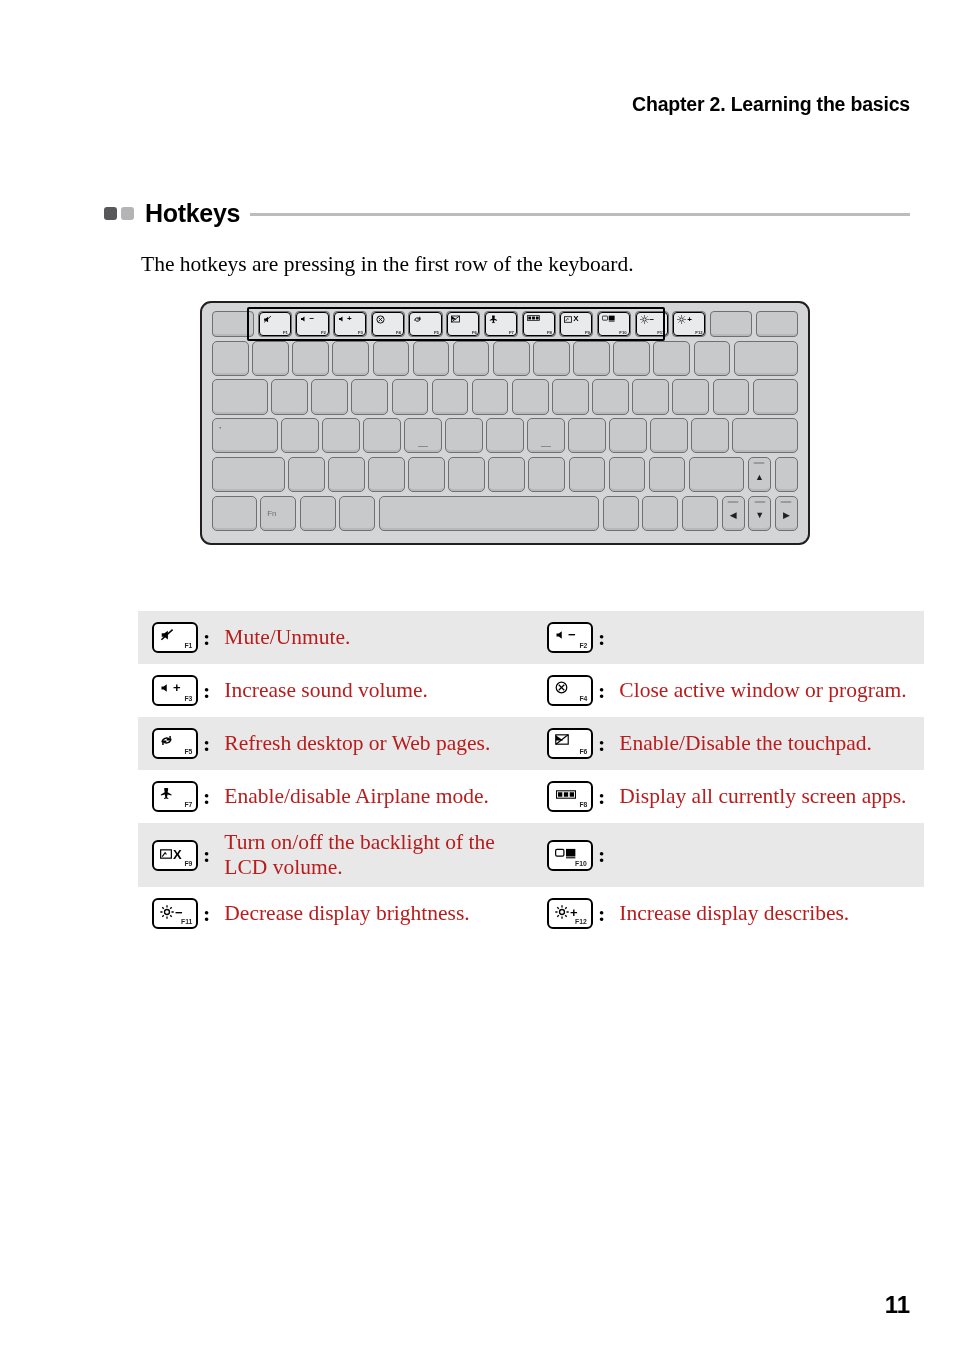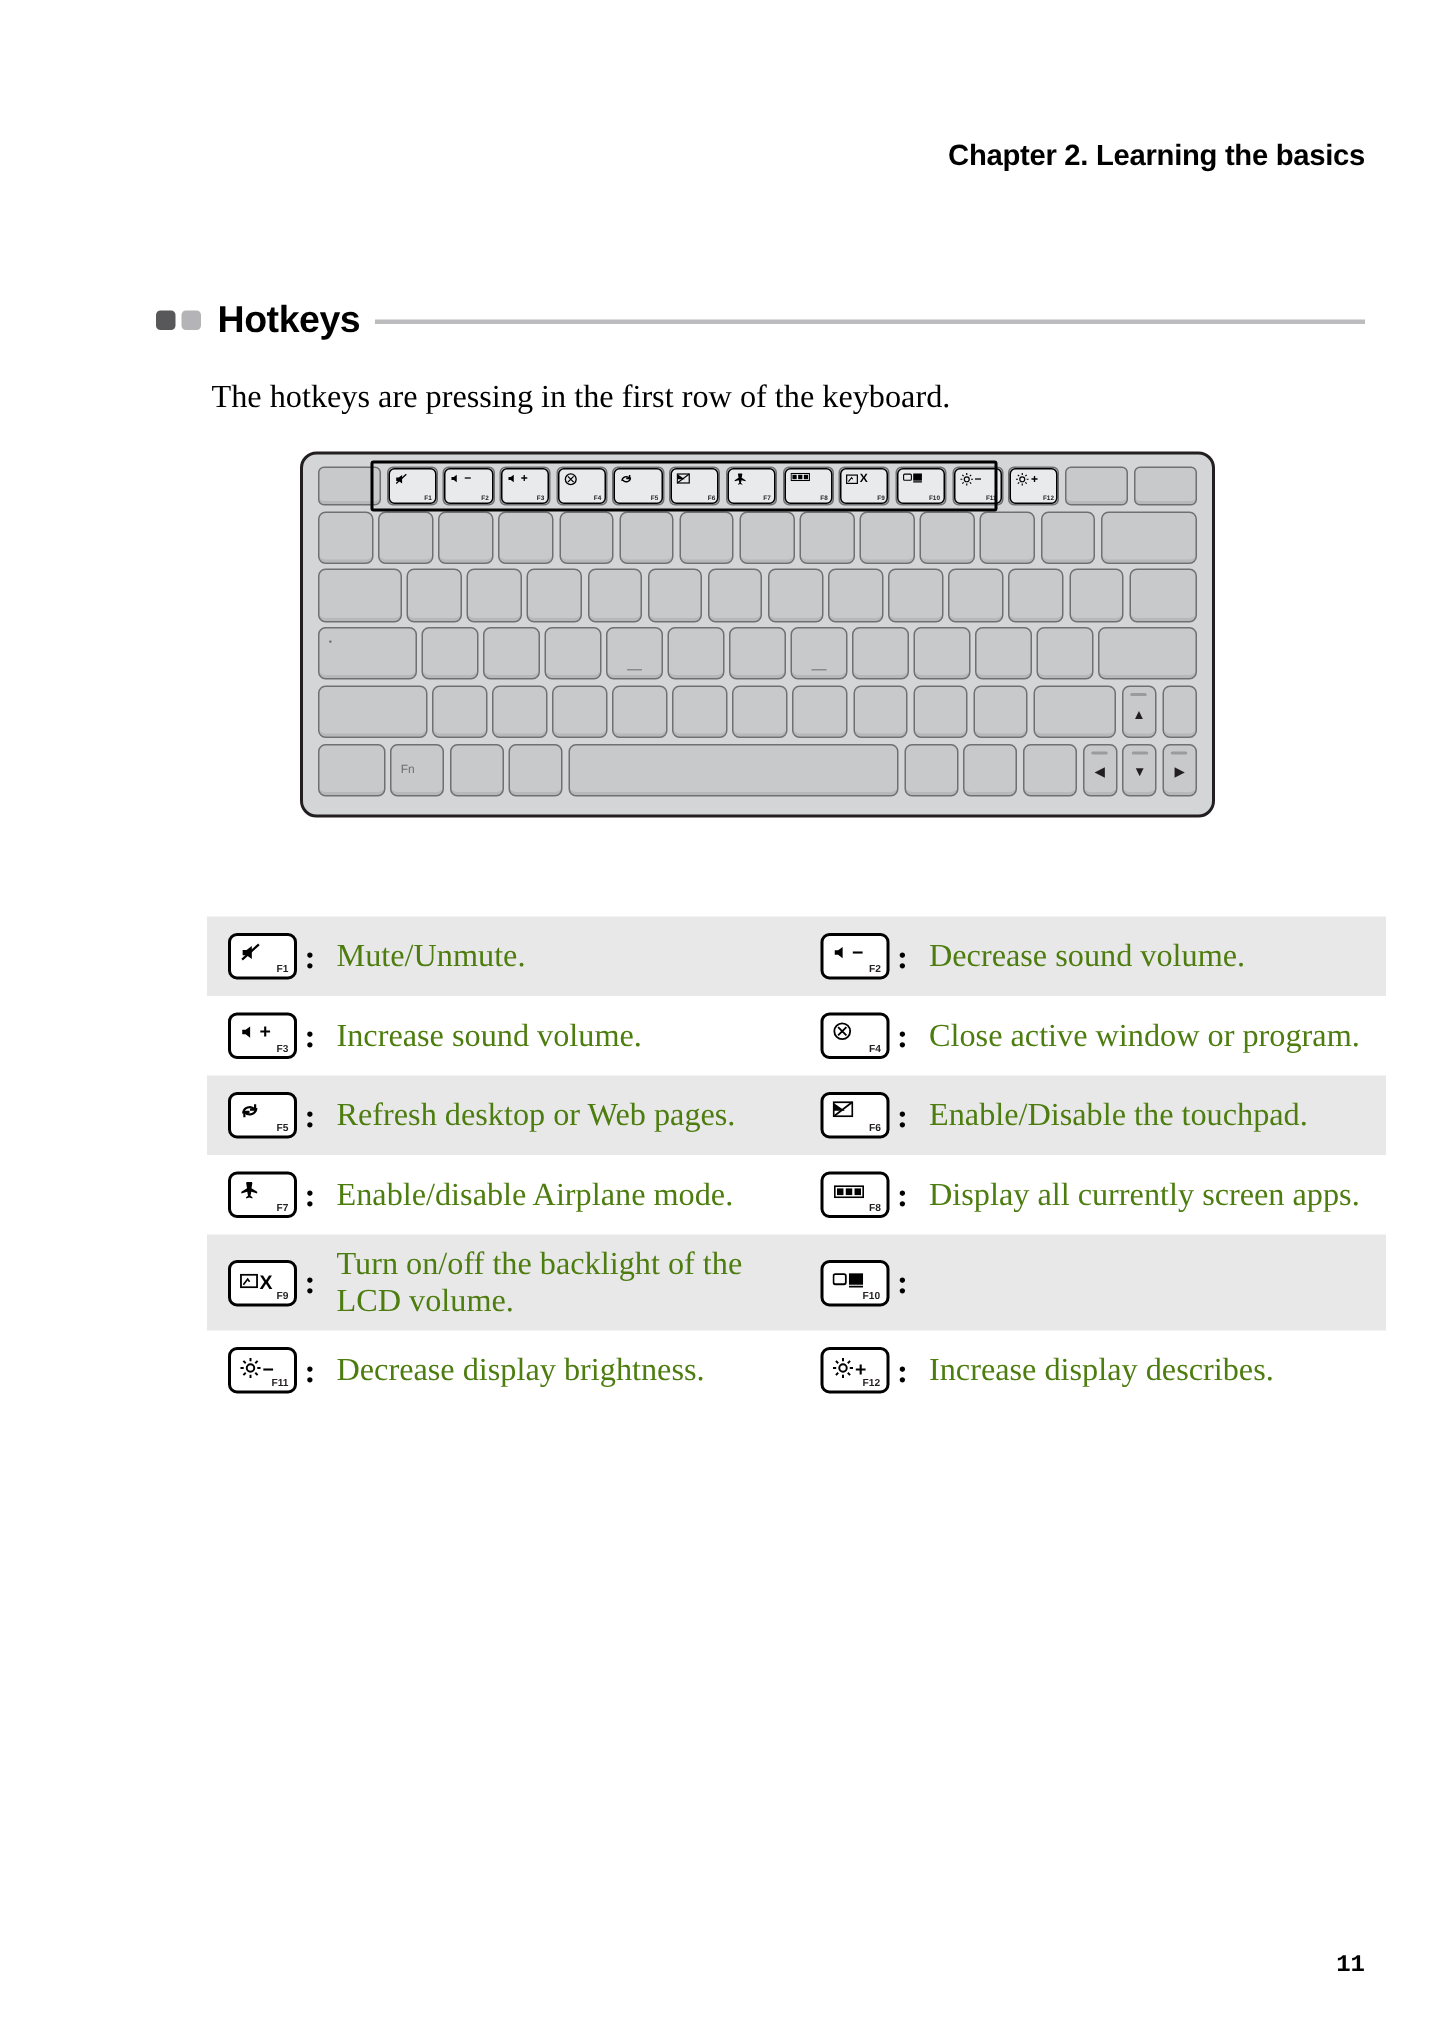--- a/index.html
+++ b/index.html
@@ -282,31 +282,31 @@
     font-size: 22px;
     margin-left: 5px;
     line-height: 1;
     color: #000;
   }
   .hk-desc {
     font-family: "Liberation Serif", serif;
     font-size: 21.5px;
     line-height: 25px;
     margin-left: 14px;
-    color: #4d7c0f;
+    color: #b91c1c;
   }
 
   
   .page-number {
     position: absolute;
     right: 56px;
     bottom: 33px;
-    font-family: Liberation Mono, monospace;
+    font-family: Liberation Sans, sans-serif;
     font-weight: bold;
-    font-size: 16px;
+    font-size: 24px;
     color: #000;
   }
 </style>
 </head>
 <body>
 
 <div class="page">
 
   <div class="chapter-header">Chapter 2. Learning the basics</div>
 
@@ -601,21 +601,20 @@
             <span class="gl">
               <svg width="12" height="12" viewBox="0 0 16 16">
                   <path d="M2 6h3l4-3v10L5 10H2z" fill="#000"></path>
                 </svg>
               <span class="sign">−</span>
             </span>
             <span class="fnum">F2</span>
           </span>
           <span class="hk-colon">:</span>
         </span>
-        <span class="hk-desc">Decrease sound volume.</span>
       </div>
     </div>
 
     <div class="hk-row">
       <div class="hk-cell">
         <span class="hk-keywrap">
           <span class="cap hk-cap">
             <span class="gl">
               <svg width="12" height="12" viewBox="0 0 16 16">
                   <path d="M2 6h3l4-3v10L5 10H2z" fill="#000"></path>

